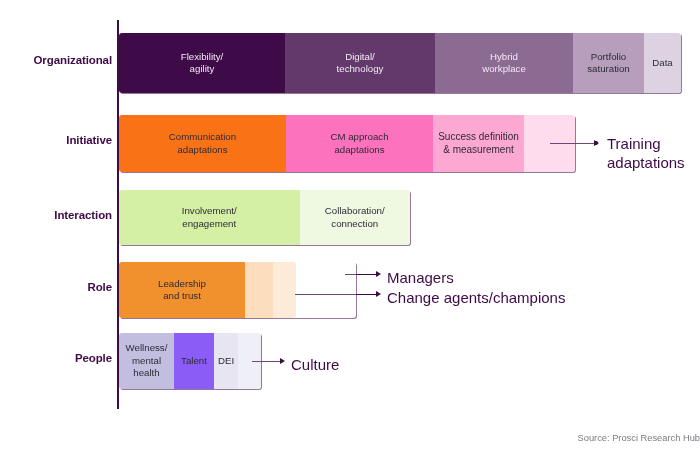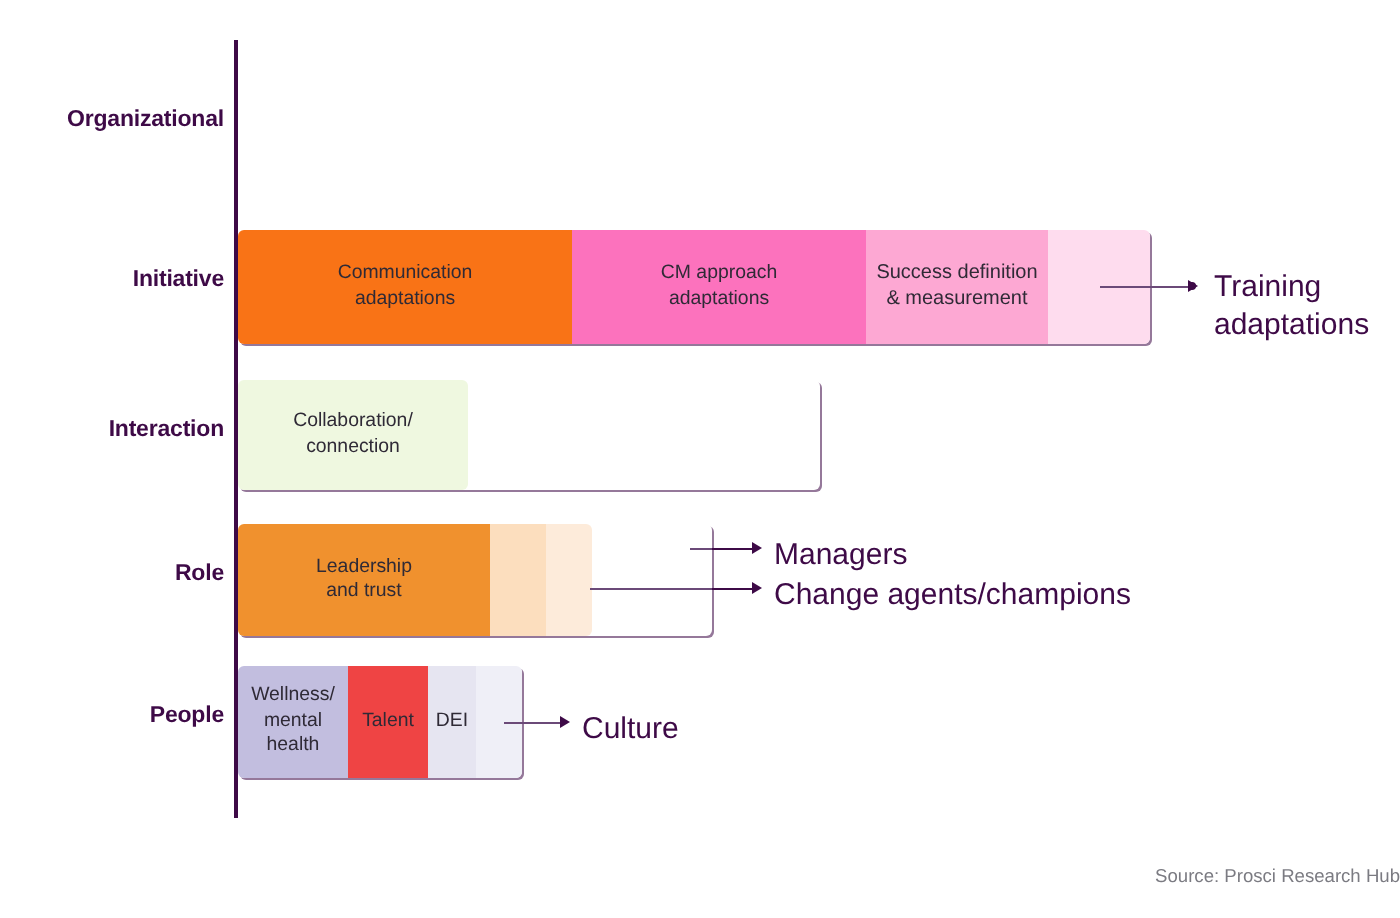--- a/index.html
+++ b/index.html
@@ -117,20 +117,31 @@
 </style>
 </head>
 <body>
 
 <div id="chart">
 
   <div class="axis-line"></div>
 
   <div class="row" style="top:33px;height:60px;">
     <div class="row-label" style="top:21px;">Organizational</div>
+    <div class="bar" style="top:0;height:60px;width:562px;">
+      <div class="seg light-text" style="width:166px;background:#3E0A47;white-space:pre-line;">Flexibility/
+agility</div>
+      <div class="seg light-text" style="width:150px;background:#63386B;white-space:pre-line;">Digital/
+technology</div>
+      <div class="seg light-text" style="width:138px;background:#8B6B92;white-space:pre-line;">Hybrid
+workplace</div>
+      <div class="seg" style="width:71px;background:#B69EBC;white-space:pre-line;">Portfolio
+saturation</div>
+      <div class="seg" style="width:37px;background:#DDD2E2;white-space:pre-line;">Data</div>
+    </div>
   </div>
 
   <div class="row" style="top:115px;height:57px;">
     <div class="row-label" style="top:19px;">Initiative</div>
     <div class="bar" style="top:0;height:57px;width:456px;">
       <div class="seg" style="width:167px;background:#f97316;white-space:pre-line;">Communication
 adaptations</div>
       <div class="seg" style="width:147px;background:#FC72BD;white-space:pre-line;">CM approach
 adaptations</div>
       <div class="seg" style="width:91px;background:#FDA8D3;white-space:pre-line;font-size:10px;">Success definition
@@ -141,20 +152,22 @@
     <div class="callout" style="left:550px;top:28px;width:46px;"></div>
     <div class="callout-dot" style="left:594px;top:26px;"></div>
     <div class="callout-arrow" style="left:594px;top:25px;"></div>
     <div class="callout-label" style="left:607px;top:20px;">Training
 adaptations</div>
   </div>
 
   <div class="row" style="top:190px;height:55px;">
     <div class="row-label" style="top:19px;">Interaction</div>
     <div class="bar" style="top:0;height:55px;width:291px;">
+      <div class="seg" style="width:188px;background:#D4F0A5;white-space:pre-line;">Involvement/
+engagement</div>
       <div class="seg" style="width:115px;background:#EFF8E0;white-space:pre-line;">Collaboration/
 connection</div>
     </div>
   </div>
 
   <div class="row" style="top:262px;height:56px;">
     <div class="row-label" style="top:19px;">Role</div>
     <div class="bar" style="top:0;height:56px;width:237px;">
       <div class="seg" style="width:126px;background:#F0912E;white-space:pre-line;">Leadership
 and trust</div>
@@ -172,21 +185,21 @@
     <div class="callout-arrow" style="left:376px;top:29px;"></div>
     <div class="callout-label" style="left:387px;top:27px;">Change agents/champions</div>
   </div>
 
   <div class="row" style="top:333px;height:56px;">
     <div class="row-label" style="top:19px;">People</div>
     <div class="bar" style="top:0;height:56px;width:142px;">
       <div class="seg" style="width:55px;background:#C2BEDF;white-space:pre-line;">Wellness/
 mental
 health</div>
-      <div class="seg" style="width:40px;background:#ef4444;white-space:pre-line;">Talent</div>
+      <div class="seg" style="width:40px;background:#8b5cf6;white-space:pre-line;">Talent</div>
       <div class="seg" style="width:24px;background:#E6E5F1;white-space:pre-line;">DEI</div>
       <div class="seg" style="width:23px;background:#EFEFF7;white-space:pre-line;"></div>
     </div>
 
     <div class="callout" style="left:252px;top:28px;width:28px;"></div>
     <div class="callout-arrow" style="left:280px;top:25px;"></div>
     <div class="callout-label" style="left:291px;top:23px;">Culture</div>
   </div>
 
   <div class="footer-right">Source: Prosci Research Hub</div>

